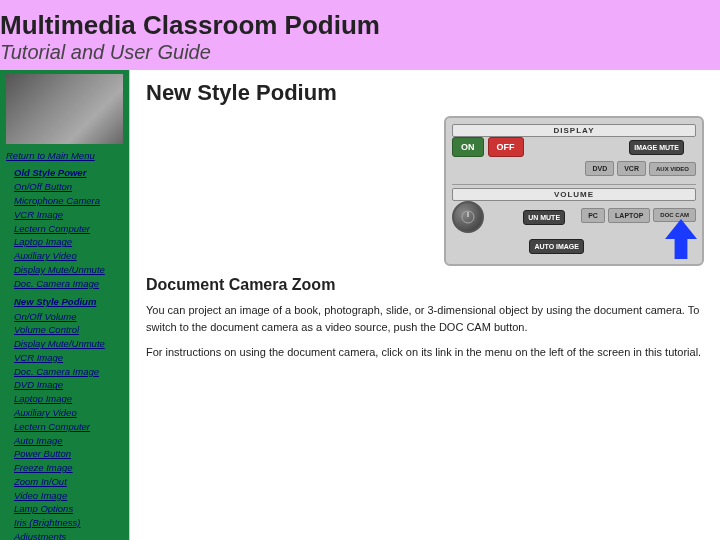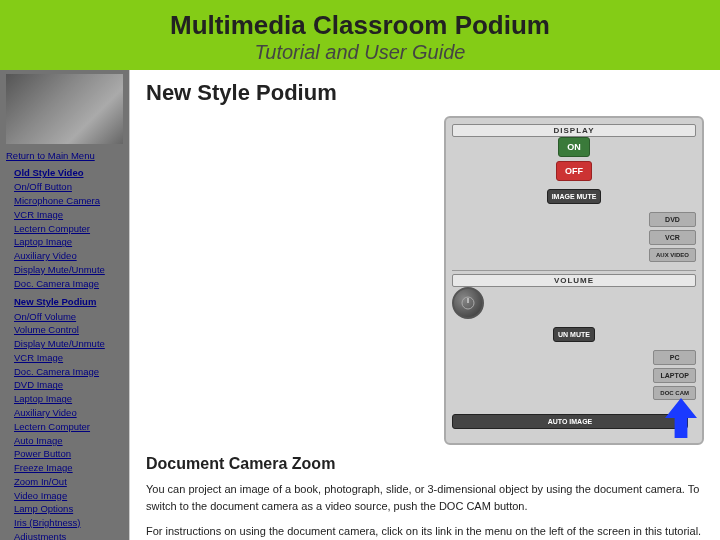--- a/index.html
+++ b/index.html
@@ -8,23 +8,22 @@
       height: 540px;
       font-family: Arial, sans-serif;
       background: #fff;
       overflow: hidden;
       display: flex;
       flex-direction: column;
     }
 
     
     #header {
-      text-align: center;
       padding: 10px 0 6px;
-      background: #84cc16;
+      background: #f0abfc;
     }
     #header h1 {
       font-size: 26px;
       font-weight: bold;
       color: #222;
     }
     #header h2 {
       font-size: 20px;
       font-style: italic;
       color: #444;
@@ -35,26 +34,27 @@
     #main {
       display: flex;
       flex: 1;
       overflow: hidden;
     }
 
     
     #sidebar {
       width: 130px;
       min-width: 130px;
-      background: #737373;
+      background: #15803d;
       border-right: 1px solid #ccc;
       font-size: 10px;
       padding: 4px 6px;
       overflow-y: auto;
       color: #000;
+      font-style: italic;
     }
     #sidebar-image {
       width: 100%;
       height: 70px;
       background: #888;
       margin-bottom: 6px;
       display: flex;
       align-items: center;
       justify-content: center;
       overflow: hidden;
@@ -121,24 +121,24 @@
       font-weight: bold;
       letter-spacing: 1px;
       border: 1px solid #888;
       background: #e8e8e8;
       padding: 1px 4px;
       margin-bottom: 0;
       border-radius: 2px;
     }
     .panel-row {
       display: flex;
+      align-items: center;
       gap: 4px;
       margin-bottom: 4px;
       flex-wrap: wrap;
-      flex-direction: column;
     }
     .panel-btn {
       background: #b0b0b0;
       border: 1px solid #888;
       border-radius: 3px;
       font-size: 9px;
       font-weight: bold;
       color: #222;
       padding: 4px 8px;
       text-align: center;
@@ -240,21 +240,21 @@
 
 <div id="main">
 
   <div id="sidebar">
     <div id="sidebar-image">
       <div class="podium-img"></div>
     </div>
 
     <a class="sidebar-return">Return to Main Menu</a>
 
-    <span class="sidebar-section-header sidebar-indent">Old Style Video</span>
+    <span class="sidebar-section-header sidebar-indent">Old Style Power</span>
     <div class="sidebar-indent">
       <a class="sidebar-link">On/Off Button</a>
       <a class="sidebar-link">Microphone Camera</a>
       <a class="sidebar-link">VCR Image</a>
       <a class="sidebar-link">Lectern Computer</a>
       <a class="sidebar-link">Laptop Image</a>
       <a class="sidebar-link">Auxiliary Video</a>
       <a class="sidebar-link">Display Mute/Unmute</a>
       <a class="sidebar-link">Doc. Camera Image</a>
     </div>

